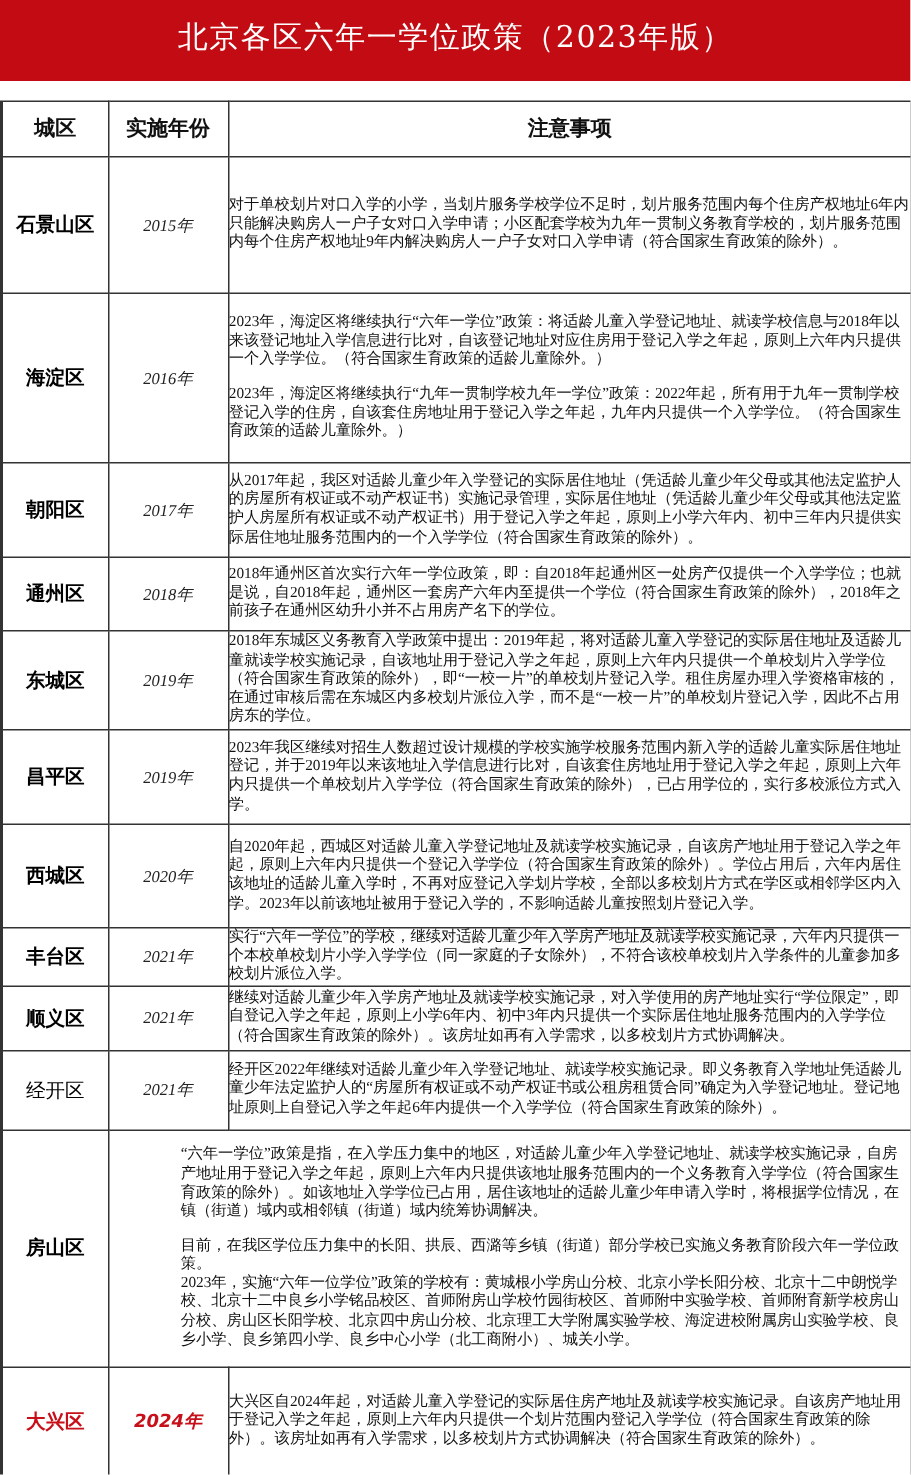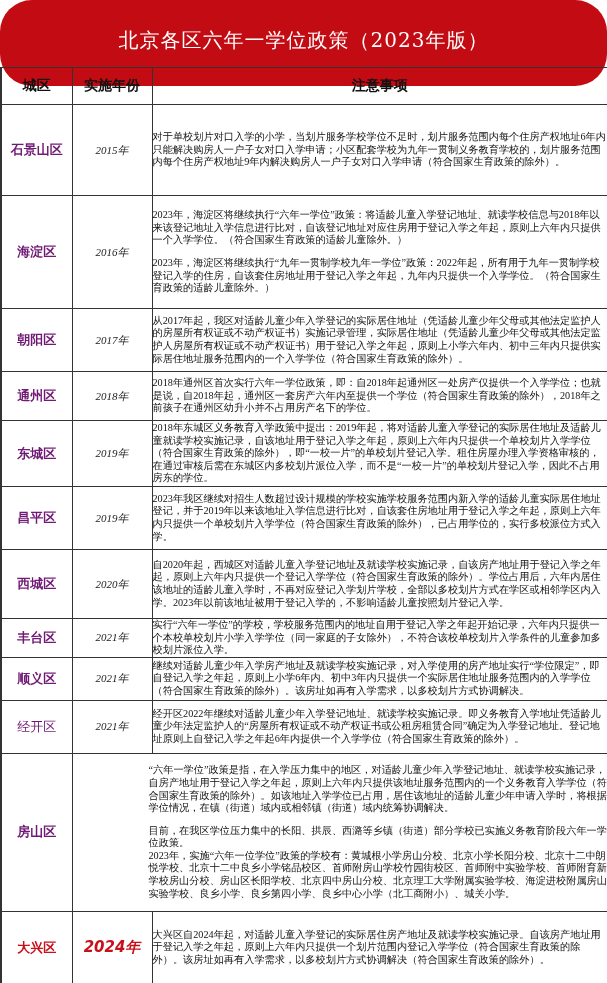--- a/index.html
+++ b/index.html
@@ -1,44 +1,44 @@
 <!DOCTYPE html>
 <html><head>
 <meta charset="utf-8">
 <style>
   html, body { margin: 0; padding: 0; background: #ffffff; }
   body { width: 607px; height: 983px; overflow: hidden; font-family: "DejaVu Sans", "Liberation Sans", sans-serif; }
   .page { position: relative; width: 607px; height: 983px; background: #fff; }
   .title-band {
-    position: absolute; left: 0; top: 0; width: 607px; height: 86px;
+    position: absolute; left: 0; top: 0; width: 607px; height: 54px;
     background: #c20b12;
-    display: flex; align-items: center; justify-content: center; border-radius: 32px;
+    display: flex; align-items: center; justify-content: center;
   }
   .title-band h1 {
     margin: 0; color: #ffffff; font-weight: normal;
     font-family: "DejaVu Serif", "Liberation Serif", serif;
     font-size: 20px; letter-spacing: 1px; position: relative; top: -3px;
   }
   table.policy {
     position: absolute; left: 0; top: 67px; width: 607px;
     border-collapse: collapse; table-layout: fixed;
     border-left: 2px solid #333; border-right: 2px solid #333;
   }
   table.policy td, table.policy th {
     border: 1px solid #333; padding: 0;
   }
   th { font-weight: bold; font-size: 14px; color: #111; height: 36px; }
-  td.district { text-align: center; font-weight: bold; font-size: 13px; color: #701a75; }
+  td.district { text-align: center; font-weight: bold; font-size: 13px; color: #000000; }
   td.year { text-align: center; font-size: 11px; color: #222; font-family: "Liberation Serif", "DejaVu Serif", serif; font-style: italic; }
   td.note { font-size: 10.2px; line-height: 12.6px; color: #111; padding: 2px 3px 2px 3px; vertical-align: middle; }
   td.note p { margin: 0; font-family: Liberation Serif, serif; }
   td.note p + p { margin-top: 10px; }
   td.note p.tight + p.tight { margin-top: 0; }
   tr.highlight td.district, tr.highlight td.year { color: #c8101a; margin-top: 16px; }
-  tr.highlight td.year { font-weight: bold; font-family: "DejaVu Sans", "Liberation Sans", sans-serif; font-size: 15px; }
+  tr.highlight td.year { font-weight: bold; font-family: "DejaVu Sans", "Liberation Sans", sans-serif; font-size: 12px; }
   col.c1 { width: 71px; } col.c2 { width: 80px; } col.c3 { width: 456px; }
 </style>
 </head>
 <body>
 
 <div class="page">
   <div class="title-band">
     <h1>北京各区六年一学位政策（2023年版）</h1>
   </div>
 
@@ -103,40 +103,40 @@
         <td class="district">西城区</td>
         <td class="year">2020年</td>
         <td class="note">
             <p>自2020年起，西城区对适龄儿童入学登记地址及就读学校实施记录，自该房产地址用于登记入学之年起，原则上六年内只提供一个登记入学学位（符合国家生育政策的除外）。学位占用后，六年内居住该地址的适龄儿童入学时，不再对应登记入学划片学校，全部以多校划片方式在学区或相邻学区内入学。2023年以前该地址被用于登记入学的，不影响适龄儿童按照划片登记入学。</p>
           </td>
       </tr>
       <tr style="height:38px">
         <td class="district">丰台区</td>
         <td class="year">2021年</td>
         <td class="note">
-            <p>实行“六年一学位”的学校，学校服务范围内的地址自用于登记入学之年起开始记录，六年内只提供一个本校单校划片小学入学学位（同一家庭的子女除外），不符合该校单校划片入学条件的儿童参加多校划片派位入学。</p>
+            <p>实行“六年一学位”的学校，继续对适龄儿童少年入学房产地址及就读学校实施记录，六年内只提供一个本校单校划片小学入学学位（同一家庭的子女除外），不符合该校单校划片入学条件的儿童参加多校划片派位入学。</p>
           </td>
       </tr>
       <tr style="height:43px">
         <td class="district">顺义区</td>
         <td class="year">2021年</td>
         <td class="note">
             <p>继续对适龄儿童少年入学房产地址及就读学校实施记录，对入学使用的房产地址实行“学位限定”，即自登记入学之年起，原则上小学6年内、初中3年内只提供一个实际居住地址服务范围内的入学学位（符合国家生育政策的除外）。该房址如再有入学需求，以多校划片方式协调解决。</p>
           </td>
       </tr>
       <tr style="height:53px">
         <td class="district" style="font-weight:normal">经开区</td>
         <td class="year">2021年</td>
         <td class="note">
             <p>经开区2022年继续对适龄儿童少年入学登记地址、就读学校实施记录。即义务教育入学地址凭适龄儿童少年法定监护人的“房屋所有权证或不动产权证书或公租房租赁合同”确定为入学登记地址。登记地址原则上自登记入学之年起6年内提供一个入学学位（符合国家生育政策的除外）。</p>
           </td>
       </tr>
       <tr style="height:158px">
         <td class="district">房山区</td>
-        <td class="note" colspan="2" style="padding-left:76px">
+        <td class="note" colspan="2" style="padding-left:48px">
           <p>“六年一学位”政策是指，在入学压力集中的地区，对适龄儿童少年入学登记地址、就读学校实施记录，自房产地址用于登记入学之年起，原则上六年内只提供该地址服务范围内的一个义务教育入学学位（符合国家生育政策的除外）。如该地址入学学位已占用，居住该地址的适龄儿童少年申请入学时，将根据学位情况，在镇（街道）域内或相邻镇（街道）域内统筹协调解决。</p>
           <p class="tight">目前，在我区学位压力集中的长阳、拱辰、西潞等乡镇（街道）部分学校已实施义务教育阶段六年一学位政策。</p>
           <p class="tight">2023年，实施“六年一位学位”政策的学校有：黄城根小学房山分校、北京小学长阳分校、北京十二中朗悦学校、北京十二中良乡小学铭品校区、首师附房山学校竹园街校区、首师附中实验学校、首师附育新学校房山分校、房山区长阳学校、北京四中房山分校、北京理工大学附属实验学校、海淀进校附属房山实验学校、良乡小学、良乡第四小学、良乡中心小学（北工商附小）、城关小学。</p>
         </td>
       </tr>
       <tr class="highlight" style="height:73px">
         <td class="district">大兴区</td>
         <td class="year">2024年</td>
         <td class="note">
             <p>大兴区自2024年起，对适龄儿童入学登记的实际居住房产地址及就读学校实施记录。自该房产地址用于登记入学之年起，原则上六年内只提供一个划片范围内登记入学学位（符合国家生育政策的除外）。该房址如再有入学需求，以多校划片方式协调解决（符合国家生育政策的除外）。</p>

